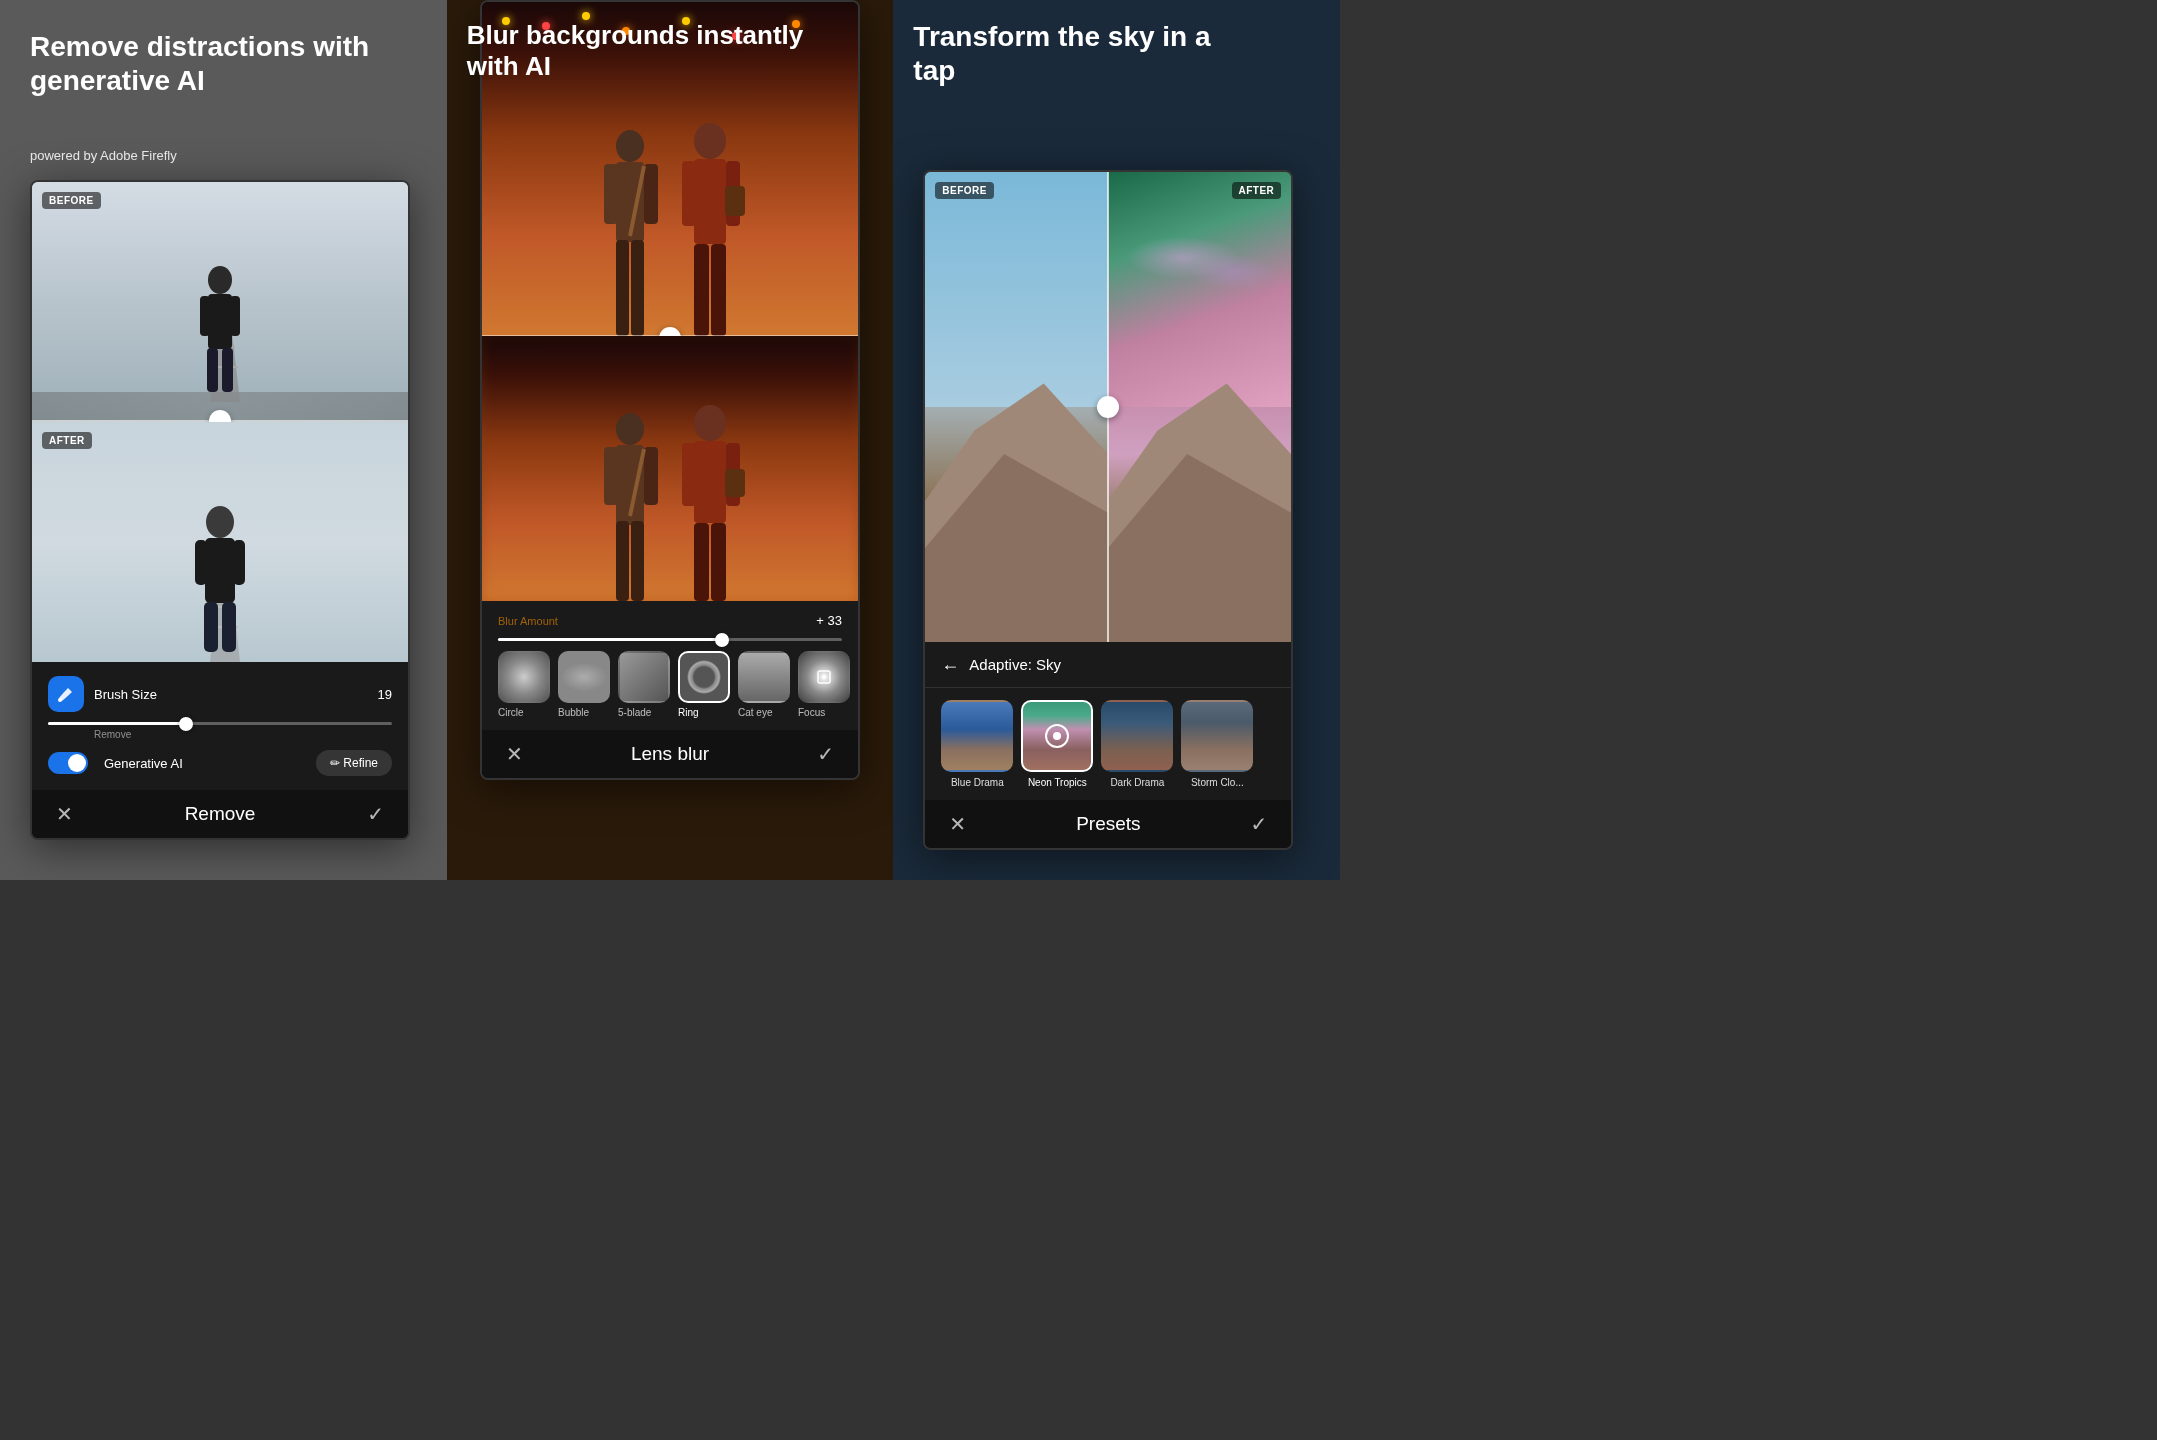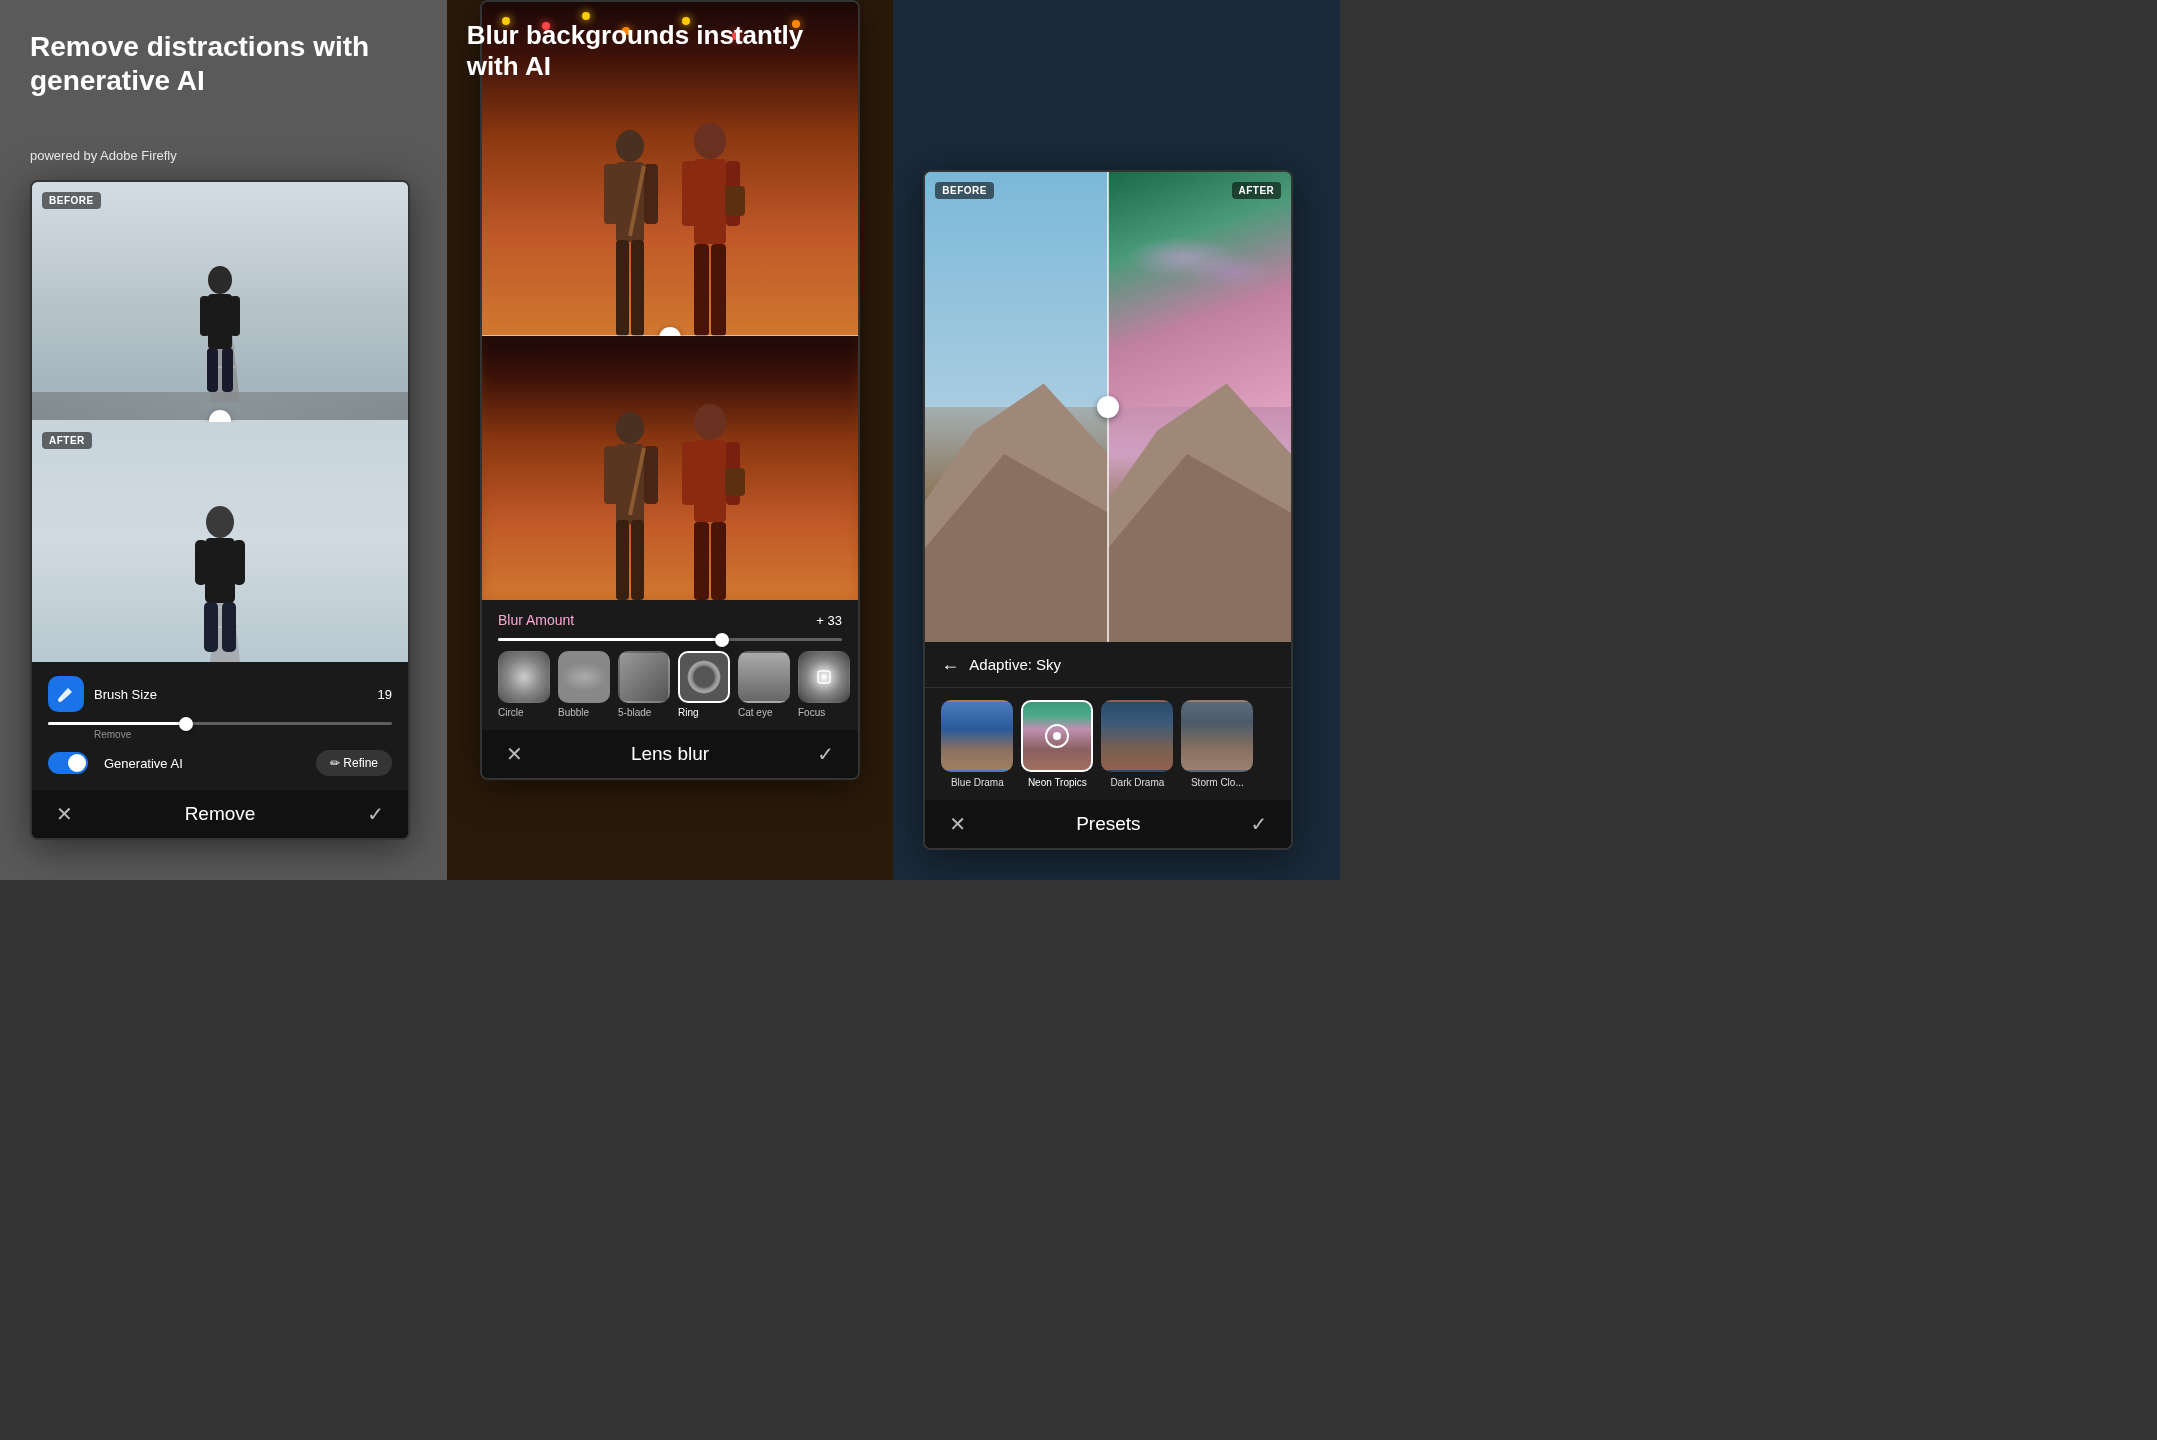--- a/index.html
+++ b/index.html
@@ -296,21 +296,21 @@
       padding: 12px 24px;
       flex-shrink: 0;
     }
 
     .blur-amount-row {
       display: flex;
       align-items: center;
       gap: 8px;
       margin-bottom: 10px;
     }
-    .blur-label { color: #f9a8d4; font-size: 14px; flex: 1; }
+    .blur-label { color: #a16207; font-size: 11px; flex: 1; }
     .blur-value { color: white; font-size: 13px; }
 
     .blur-options {
       display: flex;
       gap: 8px;
       margin-top: 10px;
     }
     .blur-option {
       display: flex;
       flex-direction: column;
@@ -743,20 +743,21 @@
       <div class="p2-bottom-bar">
         <span class="bottom-icon">✕</span>
         <span class="bottom-label">Lens blur</span>
         <span class="bottom-check">✓</span>
       </div>
     </div>
   </div>
 </div>
 
 <div class="panel panel-3">
+  <div class="panel-title" style="top:20px;left:20px;font-size:28px;max-width:320px;">Transform the sky in a tap</div>
 
   <div class="phone phone-3">
     <div class="phone-inner">
 
       <div class="p3-photo">
 
         <div class="p3-before-half">
 
           <div style="position:absolute;top:0;left:0;right:0;height:50%;background:linear-gradient(180deg,#7ab8d8 0%,#a8cce0 100%);"></div>
 

